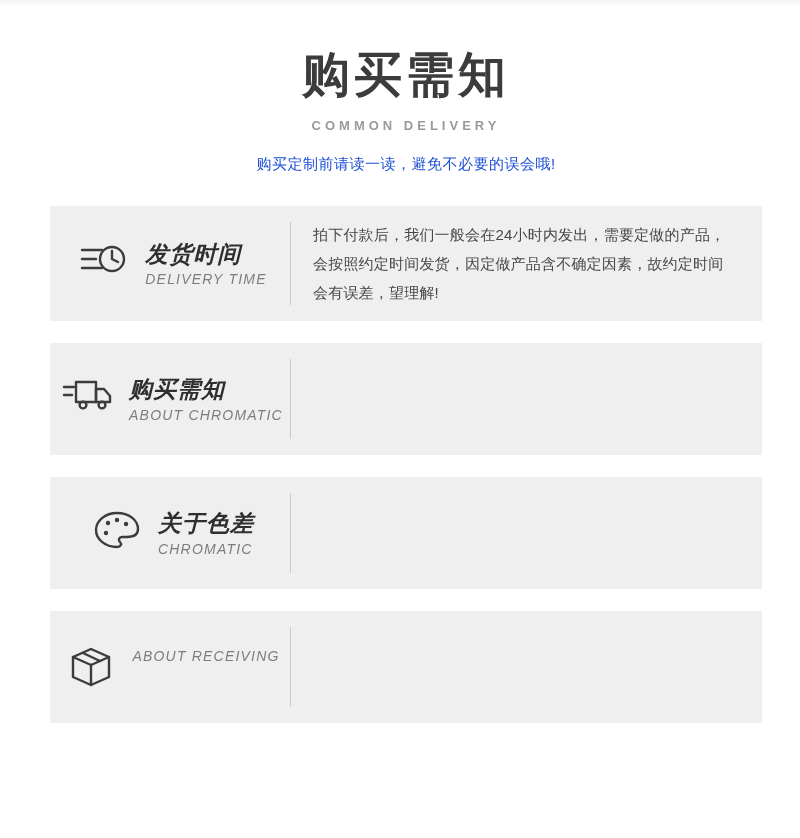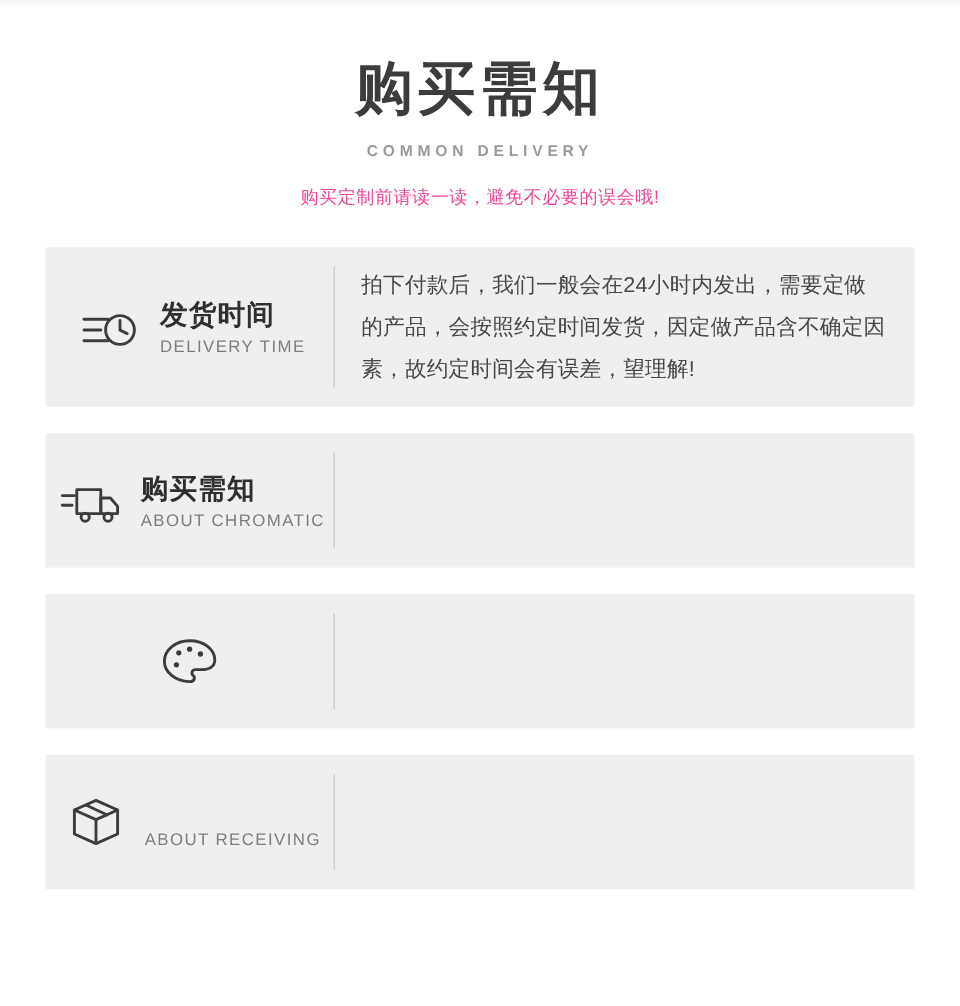--- a/index.html
+++ b/index.html
@@ -12,20 +12,21 @@
     background: #ffffff;
     font-family: "Liberation Sans", "DejaVu Sans", sans-serif;
     color: #3a3a3a;
     overflow: hidden;
   }
   .page {
     position: relative;
     width: 800px;
     height: 588px;
     box-sizing: border-box;
+    padding-left: 12px;
   }
   .header {
     text-align: center;
     padding-top: 46px;
   }
   .header-title {
     font-size: 48px;
     font-weight: bold;
     letter-spacing: 4px;
     color: #3c3c3c;
@@ -34,44 +35,45 @@
   }
   .header-sub {
     font-size: 13px;
     letter-spacing: 4px;
     color: #9a9a9a;
     margin-top: 14px;
     font-weight: bold;
   }
   .header-desc {
     font-size: 15px;
-    color: #ec4899;
+    color: #1d4ed8;
     margin-top: 22px;
     letter-spacing: 0.5px;
   }
   .cards {
     margin-top: 32px;
     padding: 0 38px;
   }
   .card {
     display: flex;
     align-items: center;
     background: #efefef;
     margin-bottom: 22px;
     min-height: 112px;
     box-sizing: border-box;
   }
   .card-left {
     width: 240px;
     flex: 0 0 240px;
     display: flex;
-    align-items: flex-end;
+    align-items: flex-start;
     justify-content: center;
     padding: 10px 0;
     box-sizing: border-box;
+    font-style: italic;
   }
   .icon-wrap {
     width: 62px;
     flex: 0 0 62px;
     display: flex;
     align-items: center;
     justify-content: center;
     color: #3c3c3c;
   }
   .icon-wrap svg {
@@ -96,21 +98,21 @@
   .divider {
     width: 1px;
     align-self: stretch;
     background: #c9c9c9;
     margin: 16px 0;
     flex: 0 0 1px;
   }
   .card-body {
     flex: 1 1 auto;
     padding: 14px 24px 14px 22px;
-    font-size: 18px;
+    font-size: 15px;
     line-height: 1.95;
     color: #474747;
     letter-spacing: 0.2px;
   }
   .top-edge {
     position: absolute;
     top: 0;
     left: 0;
     width: 800px;
     height: 6px;
@@ -175,20 +177,24 @@
       <div class="card-left">
         <div class="icon-wrap">
           <svg width="48" height="42" viewBox="0 0 48 42" fill="none" stroke="#3c3c3c" stroke-width="2.4" stroke-linecap="round" stroke-linejoin="round">
             <path d="M24 4 C12 4 3 12 3 21 C3 30 12 38 24 38 C28 38 29 35 27 33 C25 31 26 28 29 28 L34 28 C41 28 45 25 45 20 C45 11 36 4 24 4 Z" fill="none"></path>
             <circle cx="15" cy="14" r="2.2" fill="#3c3c3c" stroke="none"></circle>
             <circle cx="24" cy="11" r="2.2" fill="#3c3c3c" stroke="none"></circle>
             <circle cx="33" cy="15" r="2.2" fill="#3c3c3c" stroke="none"></circle>
             <circle cx="13" cy="24" r="2.2" fill="#3c3c3c" stroke="none"></circle>
           </svg>
         </div>
+        <div class="label-wrap">
+          <div class="label-cn">关于色差</div>
+          <div class="label-en">CHROMATIC</div>
+        </div>
       </div>
       <div class="divider"></div>
     </div>
 
     <div class="card">
       <div class="card-left">
         <div class="icon-wrap">
           <svg width="44" height="44" viewBox="0 0 44 44" fill="none" stroke="#3c3c3c" stroke-width="2.4" stroke-linecap="round" stroke-linejoin="round">
             <path d="M22 4 L40 12 L40 32 L22 40 L4 32 L4 12 Z" fill="none"></path>
             <path d="M4 12 L22 20 L40 12" fill="none"></path>

